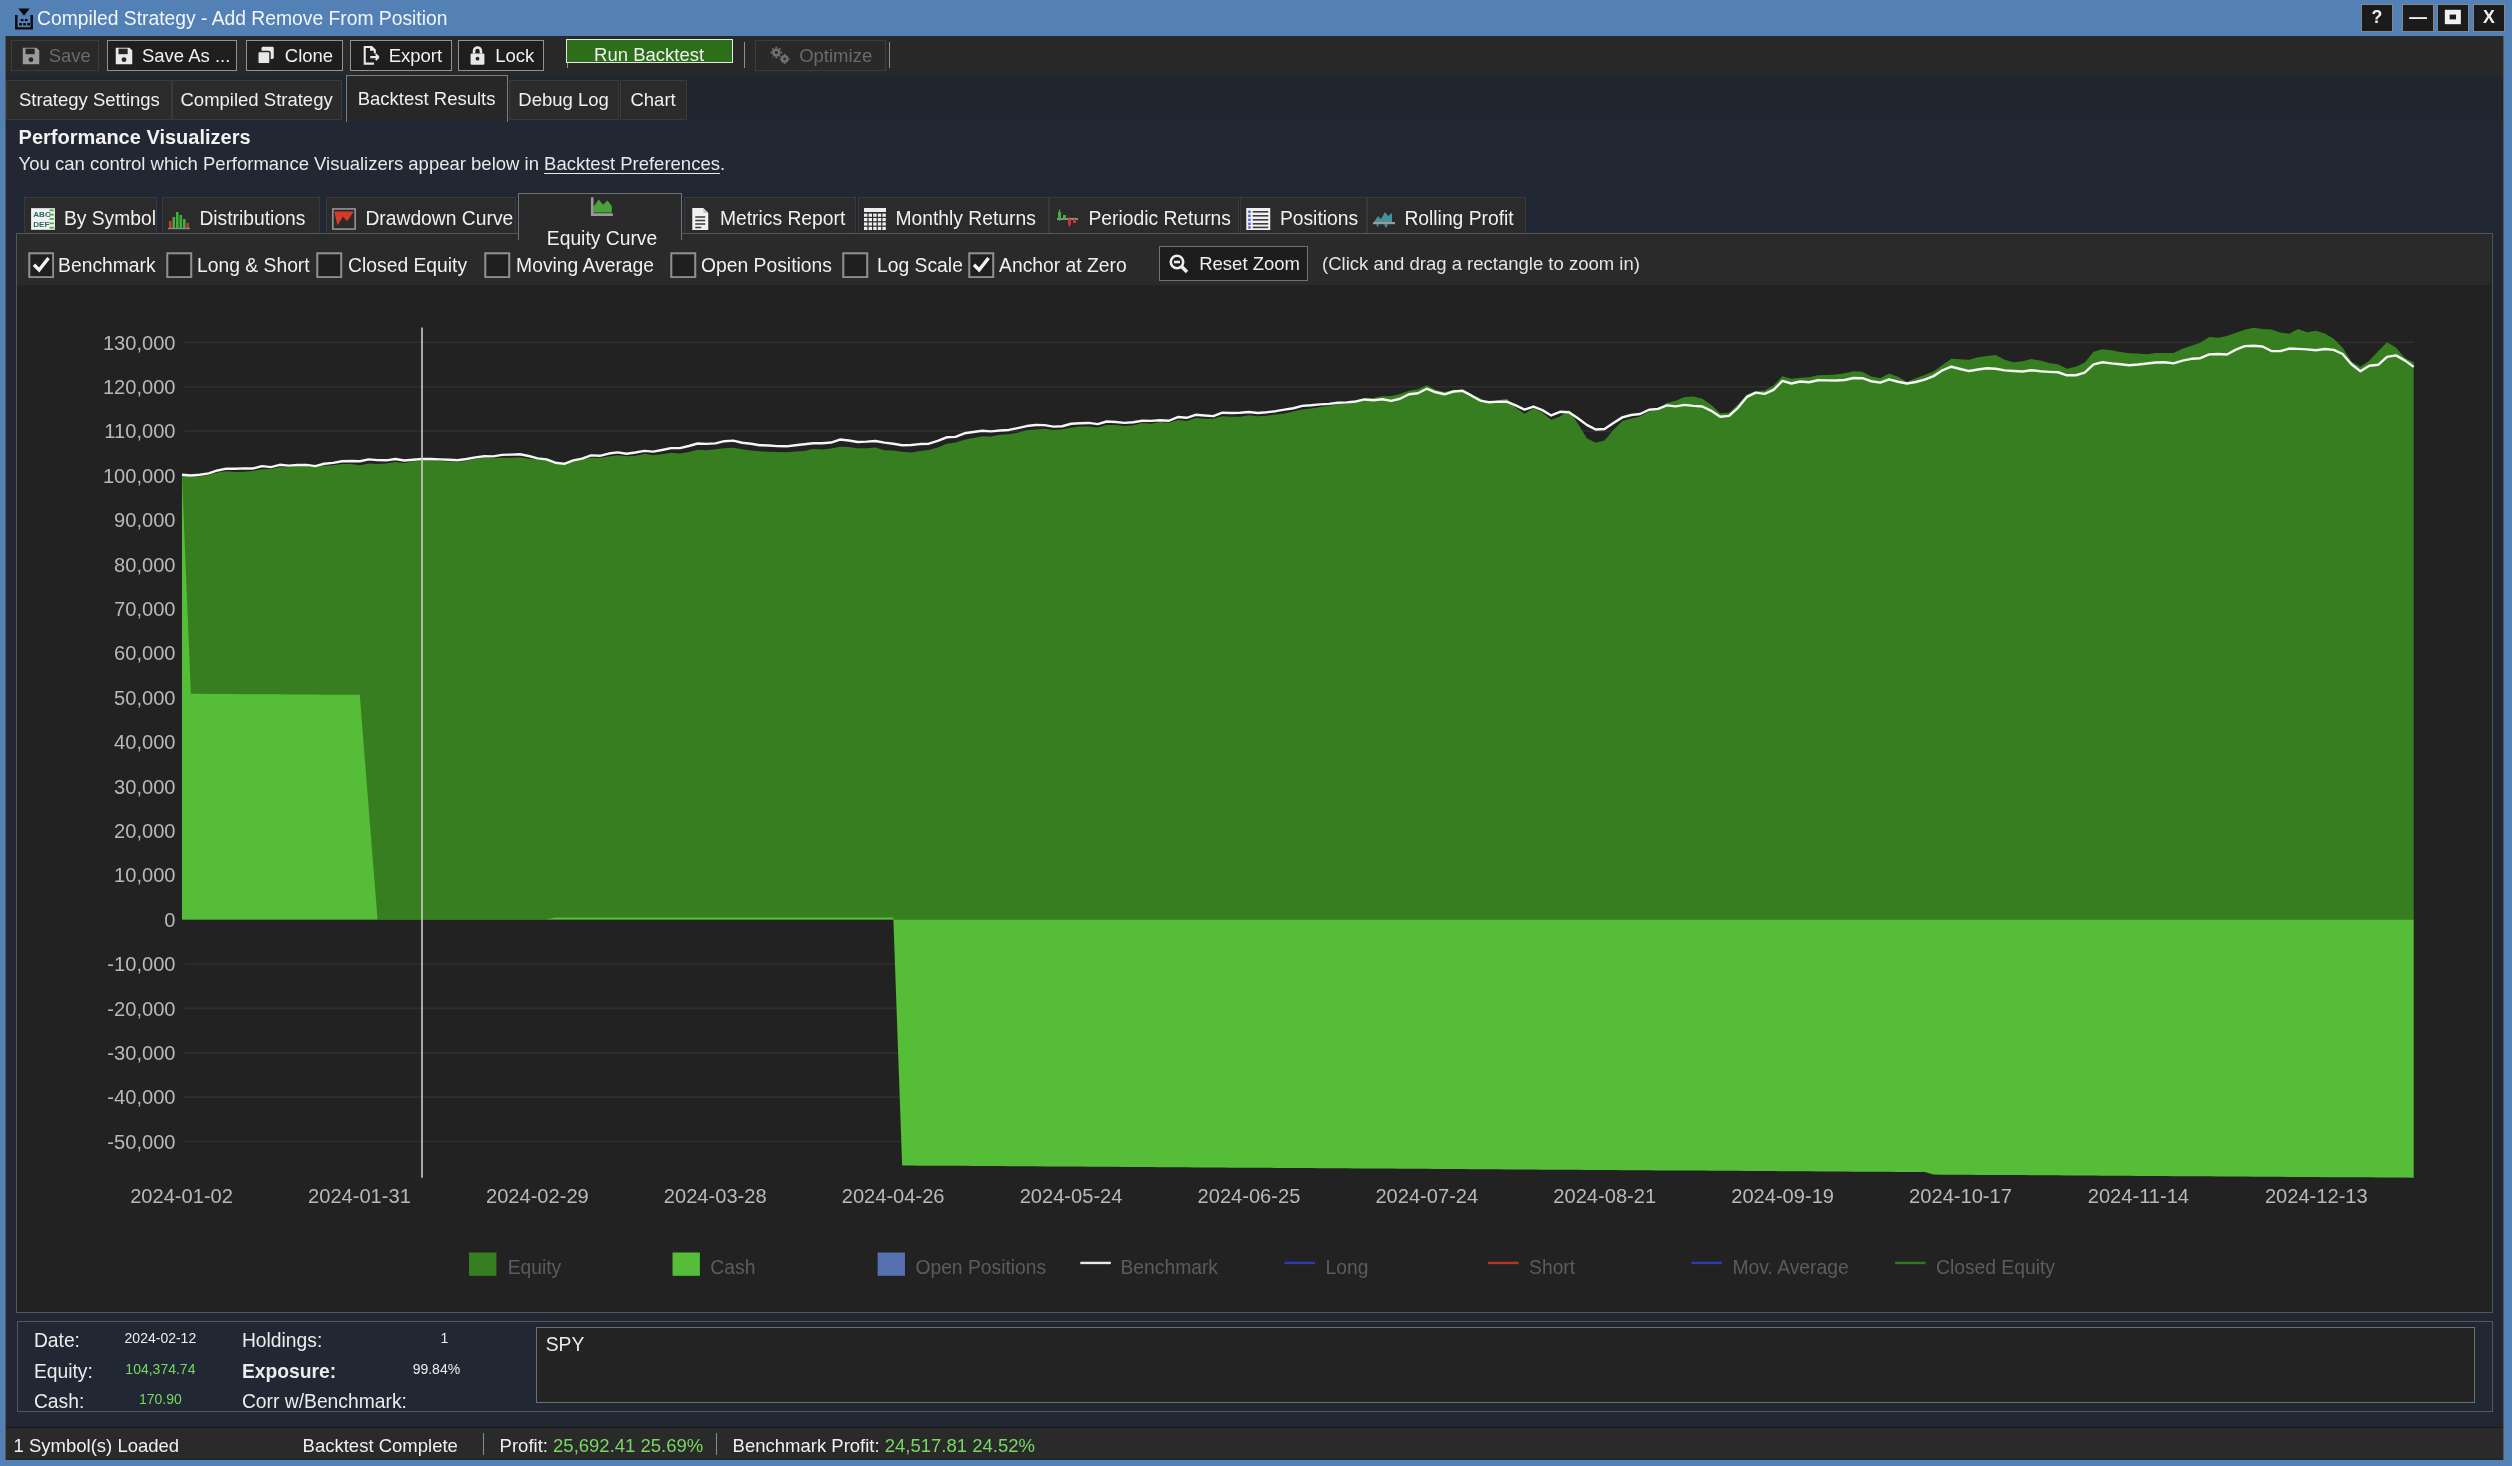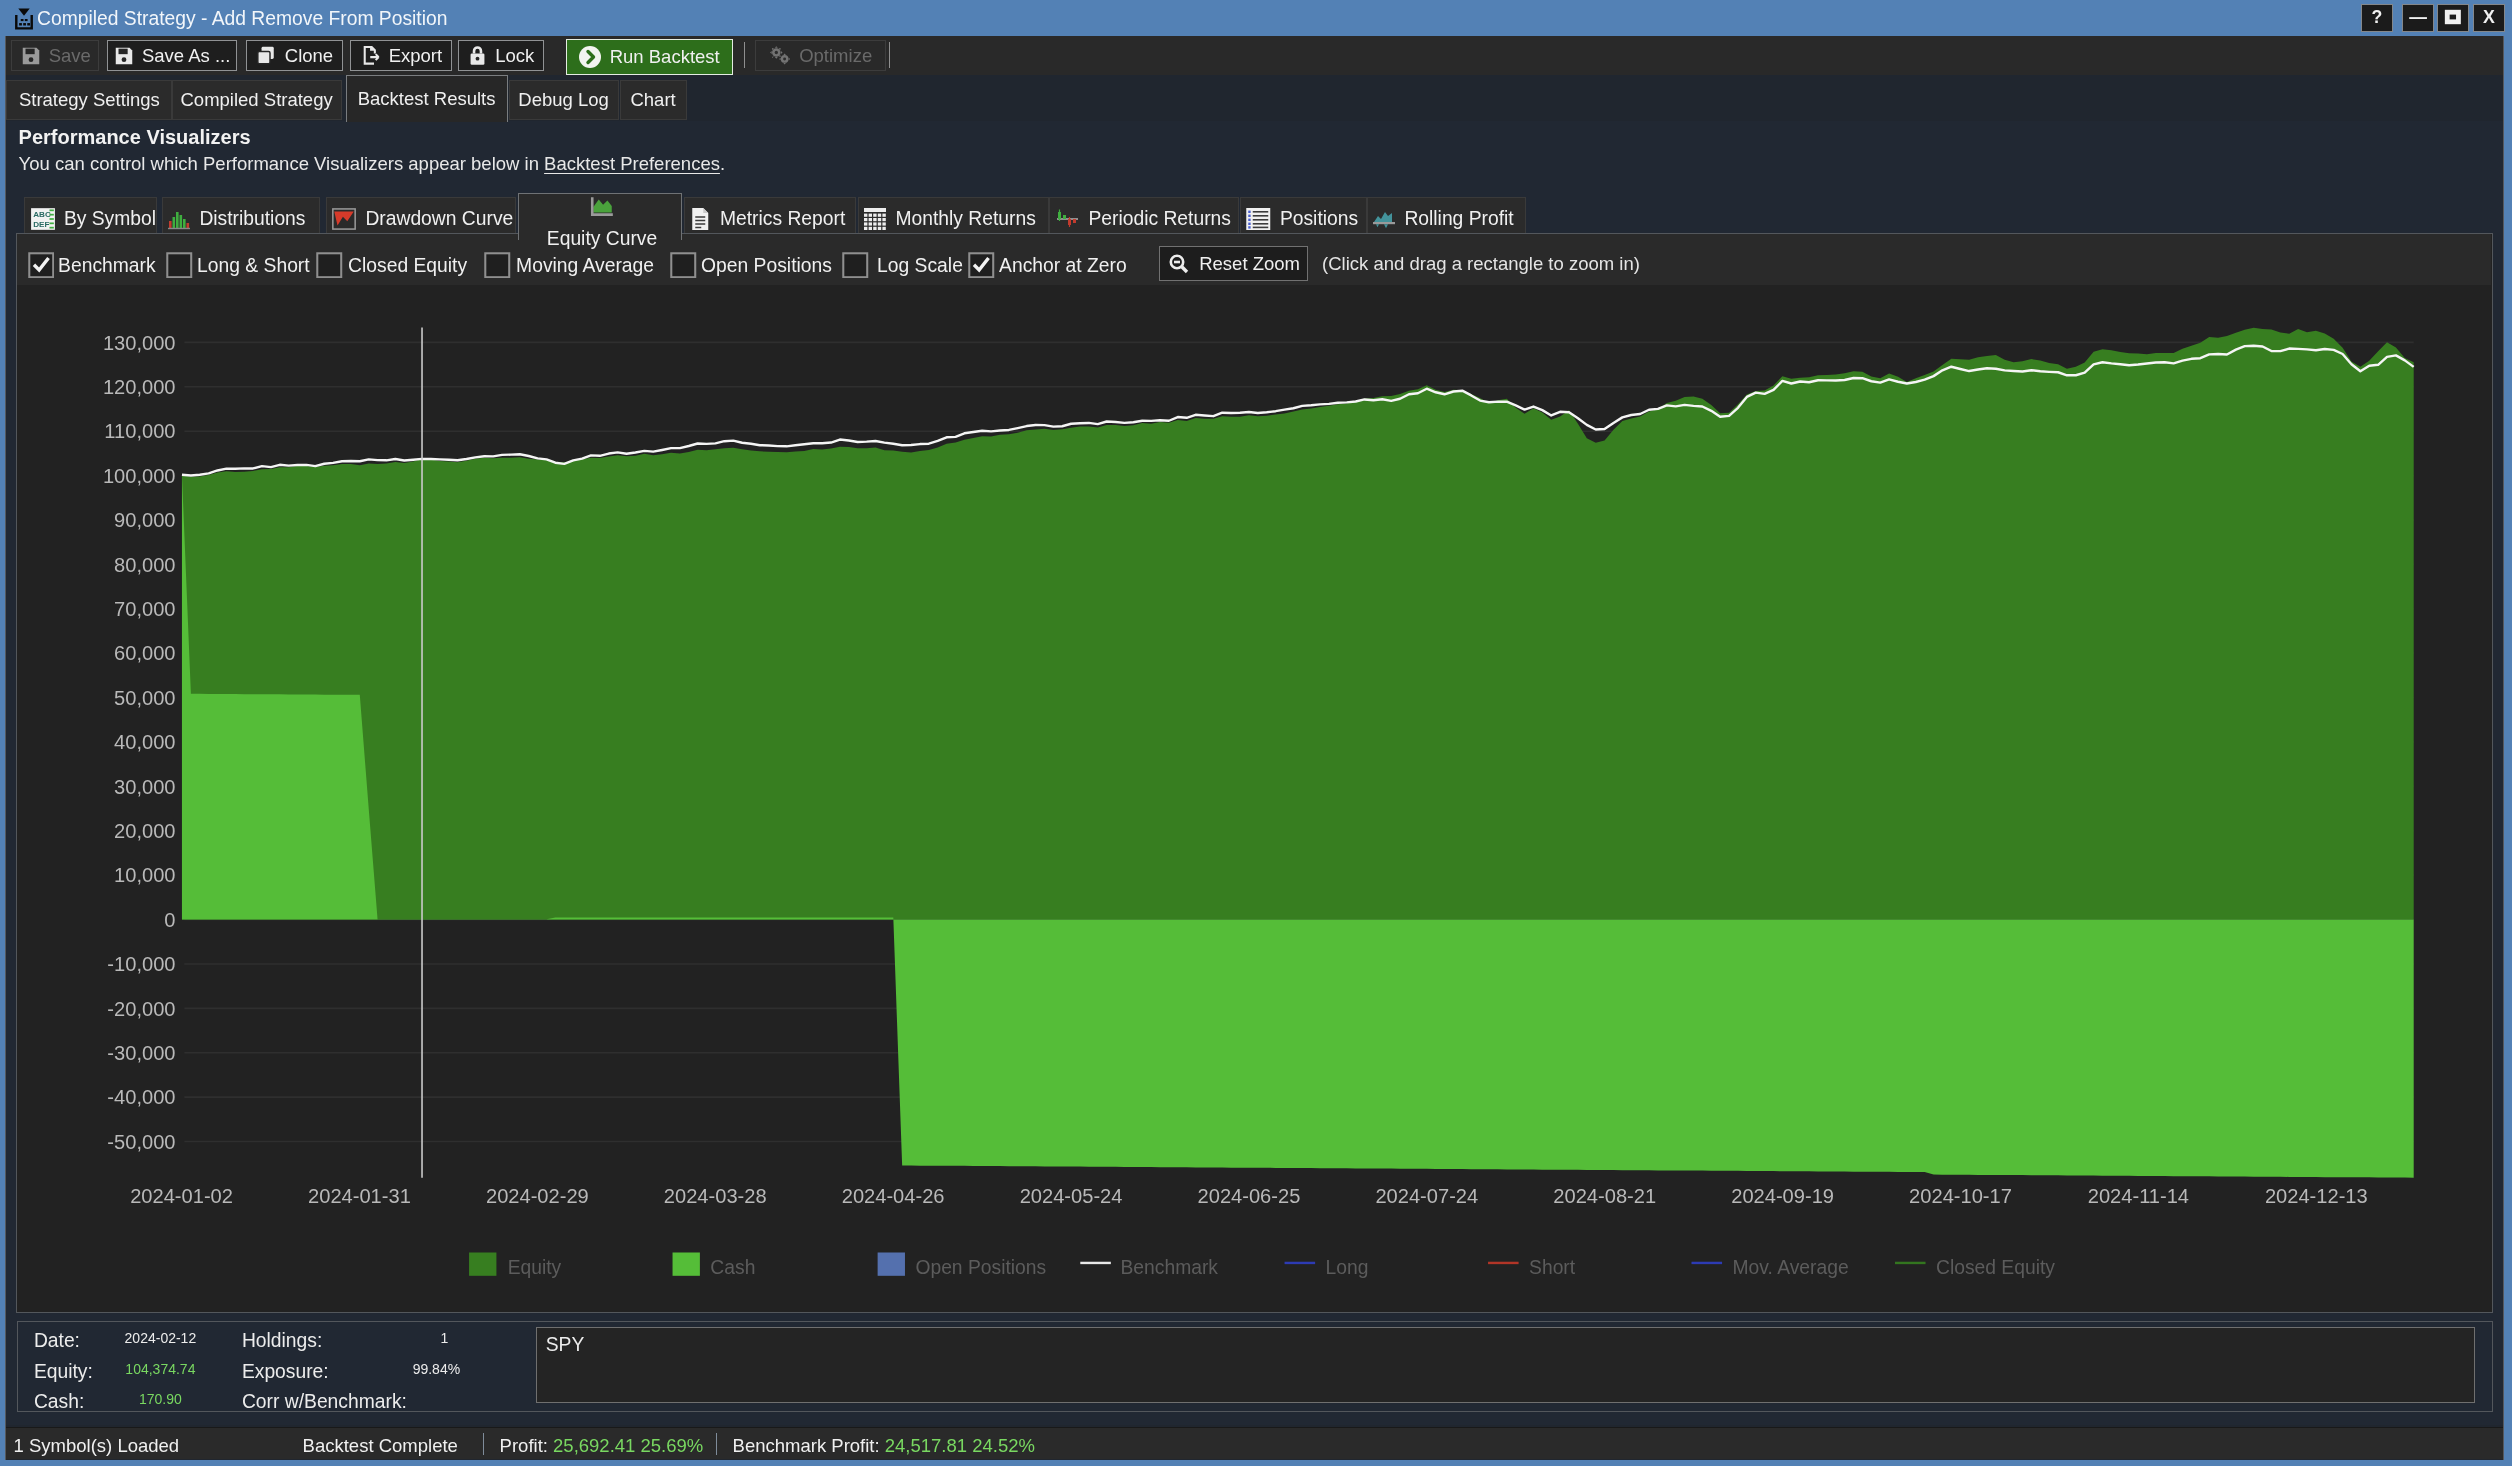--- a/index.html
+++ b/index.html
@@ -108,21 +108,21 @@
     </div>
   <div class="tbtn" style="left:452px; width:86px;">
       <svg width="21" height="22.5" viewBox="0 0 24 26">
         <rect x="4" y="11" width="16" height="13" rx="1.5" fill="#e8e8e8"></rect>
         <path d="M8 11V8a4 4 0 0 1 8 0v3" stroke="#e8e8e8" stroke-width="3" fill="none"></path>
         <circle cx="12" cy="17" r="2.2" fill="#262626"></circle>
       </svg>
       <span>Lock</span>
     </div>
   <div class="tsep" style="left:561px;"></div>
-  <div class="tbtn" style="left:560px; top:3.2px; width:167px; height:36px; background:#2d6e1b; border-color:#e4ece2;">
+  <div class="tbtn" style="left:560px; top:3.2px; width:167px; height:24px; background:#2d6e1b; border-color:#e4ece2;flex-direction:column;">
       <svg width="24" height="24" viewBox="0 0 24 24">
         <circle cx="12" cy="12" r="11" fill="#f2f4f0"></circle>
         <path d="M10 6.5 15.5 12 10 17.5" stroke="#2d6e1b" stroke-width="3.4" fill="none" stroke-linecap="round" stroke-linejoin="round"></path>
       </svg>
       <span>Run Backtest</span>
     </div>
   <div class="tsep" style="left:738px;"></div>
   <div class="tbtn dis" style="left:749px; width:131px;">
       <svg width="24" height="22.5" viewBox="0 0 26 24">
         <g fill="#737373">
@@ -407,21 +407,21 @@
   </div>
 
   <div id="infopanel">
     <span class="il" style="left:16px; top:8px;">Date:</span>
     <span class="il" style="left:16px; top:39px;">Equity:</span>
     <span class="il" style="left:16px; top:69px;">Cash:</span>
     <span class="iv" style="left:80px; top:8px; width:125px;">2024-02-12</span>
     <span class="iv green" style="left:80px; top:39px; width:125px;">104,374.74</span>
     <span class="iv green" style="left:80px; top:69px; width:125px;">170.90</span>
     <span class="il" style="left:224px; top:8px;">Holdings:</span>
-    <span class="il" style="left:224px; top:39px;">Exposure:</span>
+    <span class="il" style="left:224px; top:39px;font-weight:bold;">Exposure:</span>
     <span class="il" style="left:224px; top:69px;">Corr w/Benchmark:</span>
     <span class="iv" style="left:362px; top:8px; width:129px;">1</span>
     <span class="iv" style="left:354px; top:39px; width:129px;">99.84%</span>
     <div id="spybox">
         <span class="il" style="left:8.8px; top:6.4px;">SPY</span>
       </div>
   </div>
 </div>
 
 <div id="statusbar">

